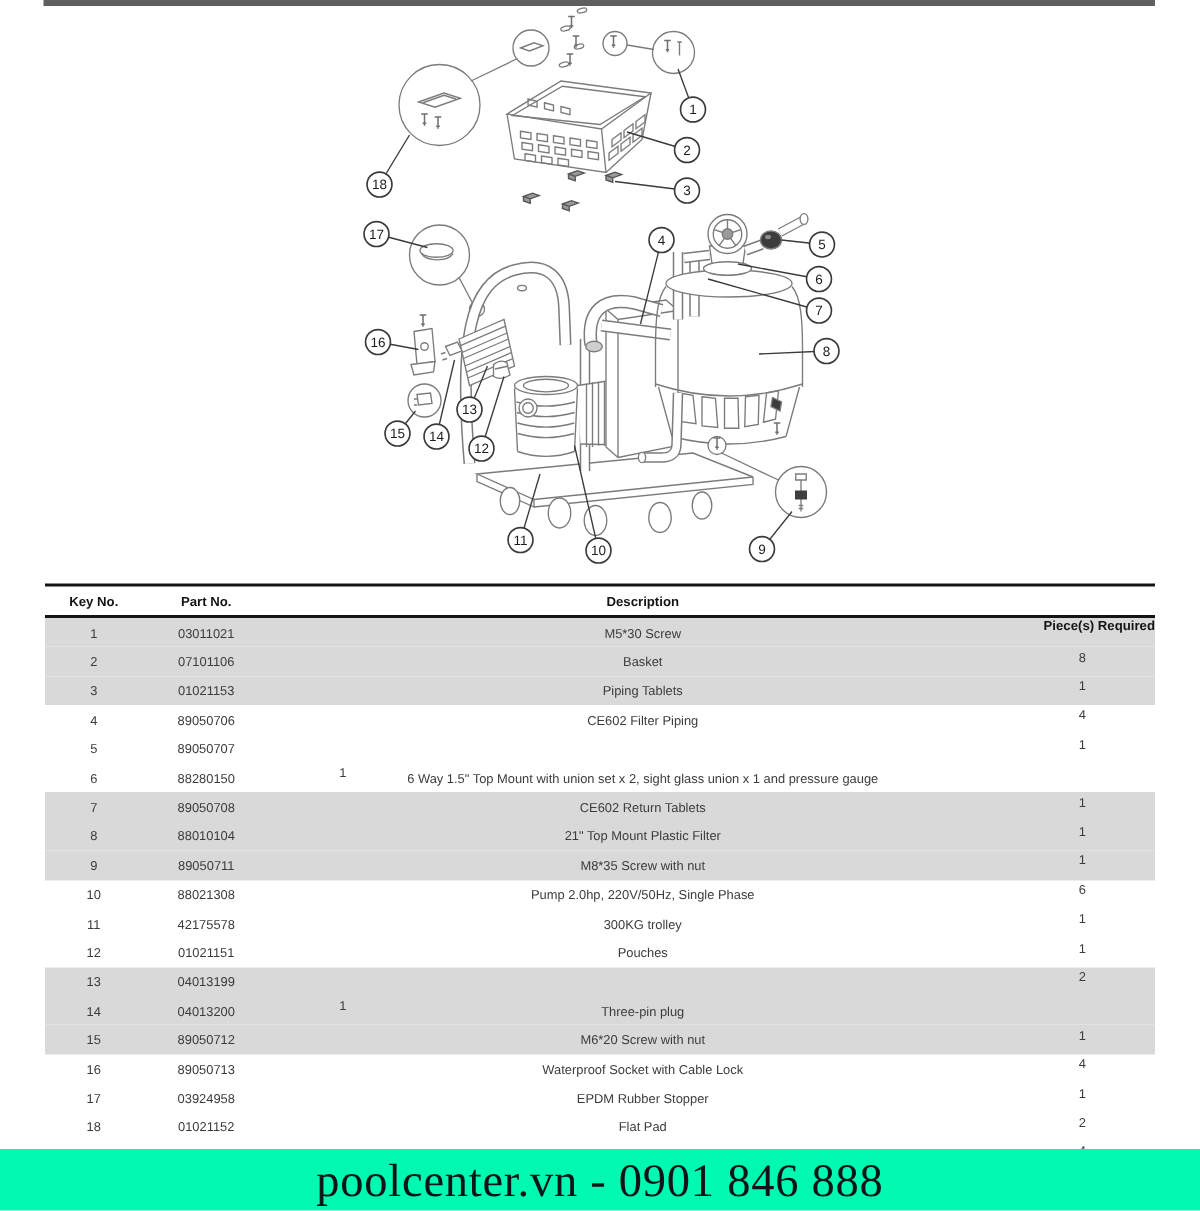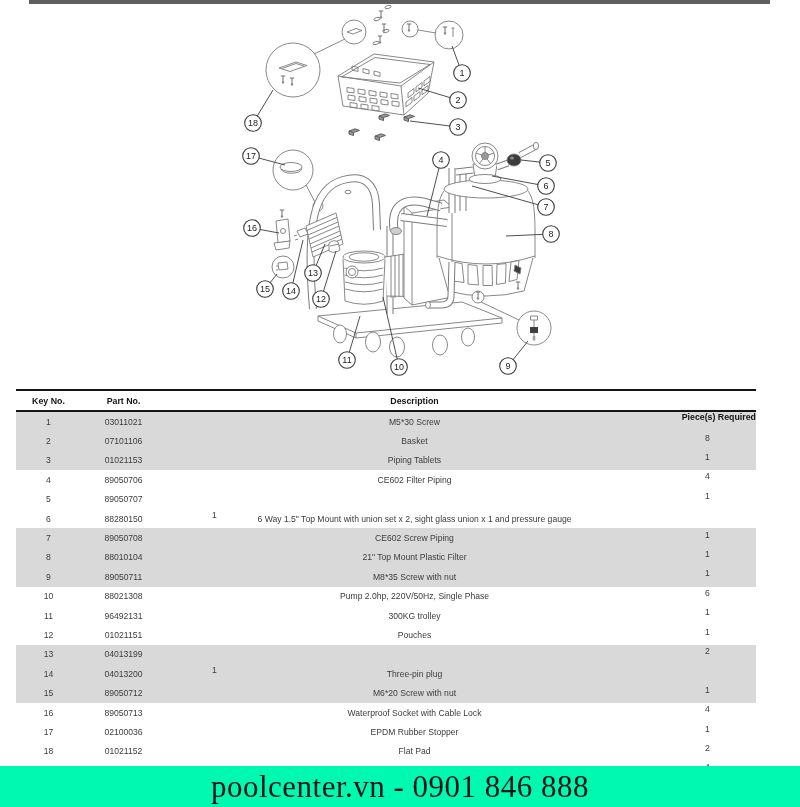--- a/index.html
+++ b/index.html
@@ -3,21 +3,21 @@
 <meta charset="utf-8">
 <style>
   html,body { margin:0; padding:0; }
   body {
     width:800px; height:807px; position:relative; overflow:hidden;
     background:#ffffff; font-family:"Liberation Sans", sans-serif;
   }
   .top-bar { position:absolute; top:0; left:29px; width:741px; height:3.5px; background:#5f5f5f; }
   #diagram { position:absolute; top:0; left:0; }
 
-  .parts-table { position:absolute; top:389px; left:16px; width:740px; }
+  .parts-table { position:absolute; top:389px; left:30px; width:740px; }
   .thead {
     display:flex; align-items:center; height:19px;
     border-top:2px solid #141414; border-bottom:2.5px solid #141414;
     font-weight:bold; font-size:8.8px; color:#141414;
   }
   .trow { display:flex; align-items:center; height:19.4px; font-size:8.6px; color:#3c3c3c; }
   .trow.shaded { background:#d9d9d9; }
   .col-key  { width:65px; text-align:center; }
   .col-part { width:85px; text-align:center; }
   .col-desc { flex:1; padding-left:4px; text-align:center; }
@@ -345,21 +345,21 @@
       </div>
       <div class="trow">
         <div class="cell col-key">6</div>
         <div class="cell col-part">88280150</div>
         <div class="cell col-desc">6 Way 1.5" Top Mount with union set x 2, sight glass union x 1 and pressure gauge</div>
         <div class="cell col-qty">1</div>
       </div>
       <div class="trow shaded">
         <div class="cell col-key">7</div>
         <div class="cell col-part">89050708</div>
-        <div class="cell col-desc">CE602 Screw Piping</div>
+        <div class="cell col-desc">CE602 Return Tablets</div>
         <div class="cell col-qty">1</div>
       </div>
       <div class="trow shaded">
         <div class="cell col-key">8</div>
         <div class="cell col-part">88010104</div>
         <div class="cell col-desc">21" Top Mount Plastic Filter</div>
         <div class="cell col-qty">1</div>
       </div>
       <div class="trow shaded">
         <div class="cell col-key">9</div>
@@ -368,21 +368,21 @@
         <div class="cell col-qty">6</div>
       </div>
       <div class="trow">
         <div class="cell col-key">10</div>
         <div class="cell col-part">88021308</div>
         <div class="cell col-desc">Pump 2.0hp, 220V/50Hz, Single Phase</div>
         <div class="cell col-qty">1</div>
       </div>
       <div class="trow">
         <div class="cell col-key">11</div>
-        <div class="cell col-part">96492131</div>
+        <div class="cell col-part">42175578</div>
         <div class="cell col-desc">300KG trolley</div>
         <div class="cell col-qty">1</div>
       </div>
       <div class="trow">
         <div class="cell col-key">12</div>
         <div class="cell col-part">01021151</div>
         <div class="cell col-desc">Pouches</div>
         <div class="cell col-qty">2</div>
       </div>
       <div class="trow shaded">
@@ -403,21 +403,21 @@
         <div class="cell col-qty">4</div>
       </div>
       <div class="trow">
         <div class="cell col-key">16</div>
         <div class="cell col-part">89050713</div>
         <div class="cell col-desc">Waterproof Socket with Cable Lock</div>
         <div class="cell col-qty">1</div>
       </div>
       <div class="trow">
         <div class="cell col-key">17</div>
-        <div class="cell col-part">02100036</div>
+        <div class="cell col-part">03924958</div>
         <div class="cell col-desc">EPDM Rubber Stopper</div>
         <div class="cell col-qty">2</div>
       </div>
       <div class="trow">
         <div class="cell col-key">18</div>
         <div class="cell col-part">01021152</div>
         <div class="cell col-desc">Flat Pad</div>
         <div class="cell col-qty">4</div>
       </div>
     </div>

